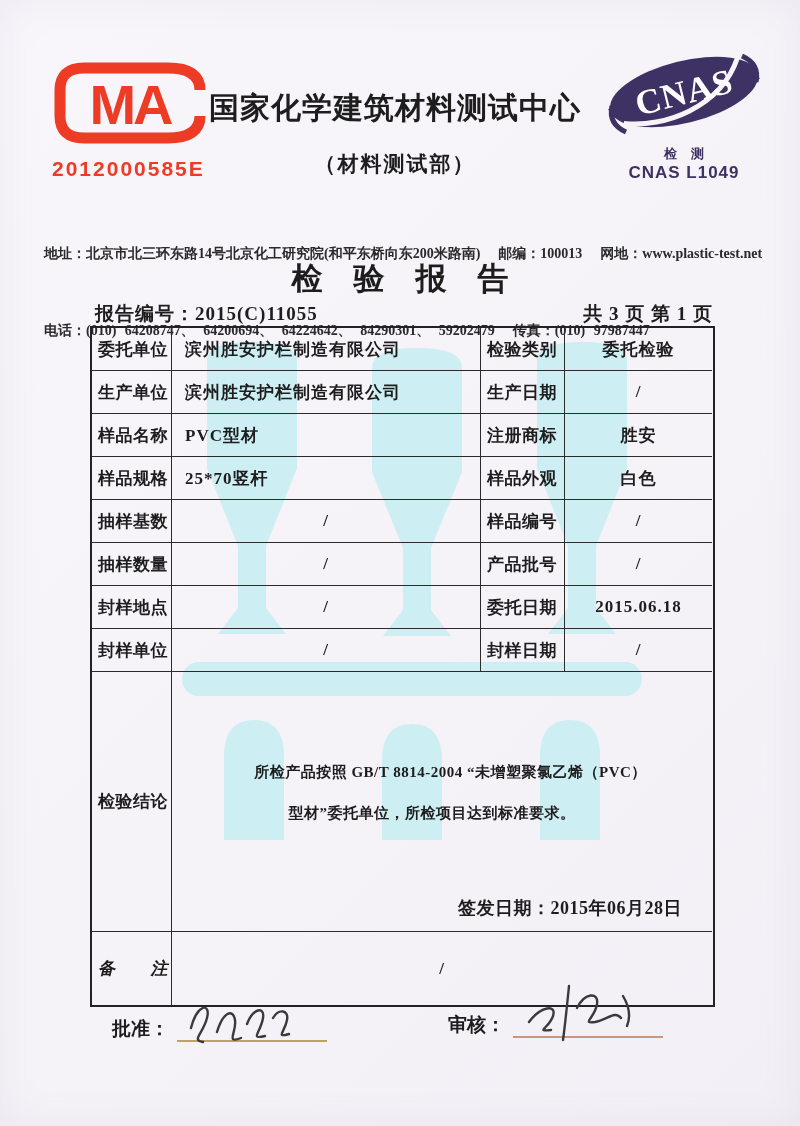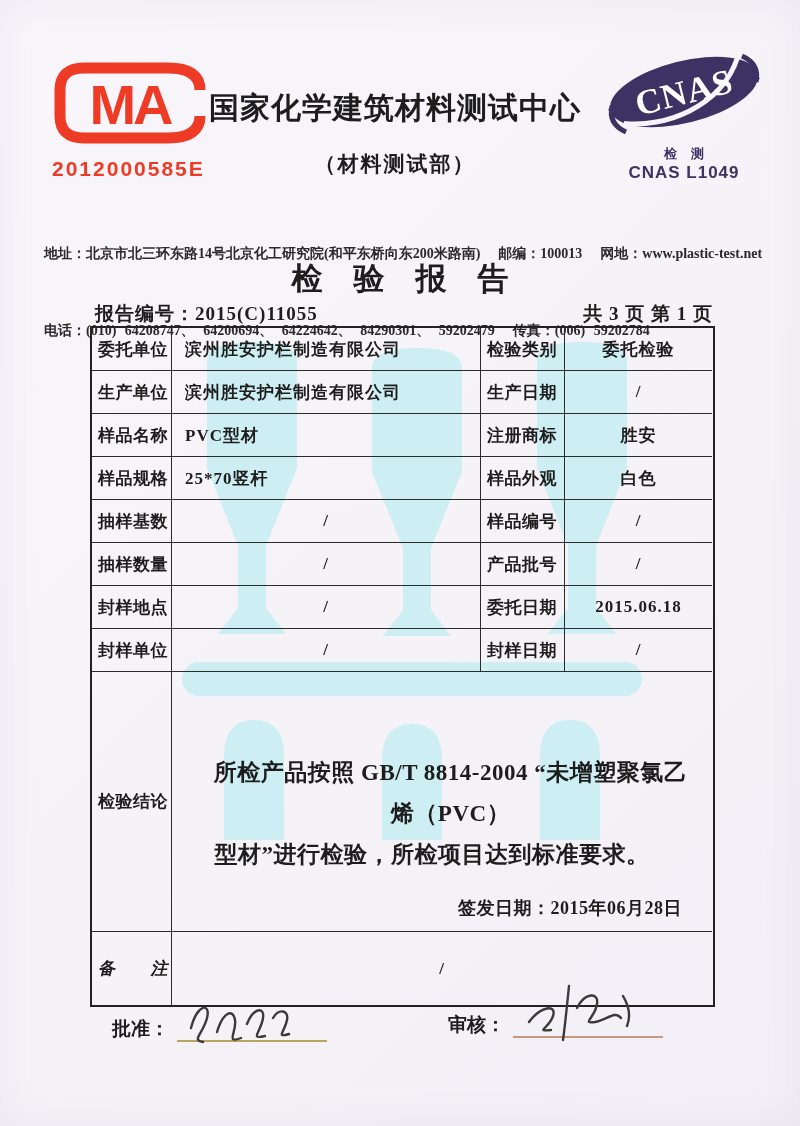--- a/index.html
+++ b/index.html
@@ -53,21 +53,21 @@
   .c { border-right: 1.4px solid #2b2b2b; border-bottom: 1.4px solid #2b2b2b;
        display: flex; align-items: center; overflow: hidden; text-align: center; }
   .c.nr { border-right: none; }
   .c.nb { border-bottom: none; }
   .l  { padding-left: 6px; letter-spacing: 0.5px; }
   .v1 { padding-left: 13px; letter-spacing: 1px; }
   .v1.ctr { padding-left: 0; justify-content: center; }
   .v2 { justify-content: center; letter-spacing: 1px; }
   .concl-cell { display: block; position: relative; }
   .concl-text { position: absolute; top: 80px; left: 2px; right: 22px;
-                line-height: 41px; font-size: 23px; letter-spacing: 0.5px; }
+                line-height: 41px; font-size: 15px; letter-spacing: 0.5px; }
   .concl-text .ln1 { display: block; padding-left: 37px; }
   .concl-text .ln2 { display: block; }
   .issue { position: absolute; top: 224px; right: 30px; font-size: 18px; letter-spacing: 0.5px; }
 
   
   .sign { display: flex; align-items: flex-end; font-size: 19px; font-weight: bold; z-index: 2; }
   .sign-approve { left: 112px; top: 1008px; }
   .sign-review  { left: 448px; top: 1004px; }
   .sign-line { position: relative; width: 150px; height: 34px; margin-left: 8px; }
   .sign-line.u1 { border-bottom: 2px solid #bba45f; }
@@ -121,21 +121,21 @@
   </div>
 
   <div class="abs contact">
     <div class="line">
       <span class="seg"><span>地址：</span><span>北京市北三环东路14号北京化工研究院(和平东桥向东200米路南)</span></span>
       <span class="seg"><span>邮编：</span><span class="num">100013</span></span>
       <span class="seg"><span>网地：</span><span>www.plastic-test.net</span></span>
     </div>
     <div class="line">
       <span class="seg"><span>电话：</span><span class="num">(010) 64208747、 64200694、 64224642、 84290301、 59202479</span></span>
-      <span class="seg"><span>传真：</span><span class="num">(006) 59202784</span></span>
+      <span class="seg"><span>传真：</span><span class="num">(010) 97987447</span></span>
     </div>
   </div>
 
   <div class="abs rtitle">检　验　报　告</div>
   <div class="abs rmeta">
     <span><span>报告编号：</span><span>2015(C)11055</span></span>
     <span>共 3 页 第 1 页</span>
   </div>
 
   <div class="abs info-table">
@@ -176,21 +176,21 @@
 
     <div class="c l">封样单位</div>
     <div class="c v1 ctr">/</div>
     <div class="c l">封样日期</div>
     <div class="c v2 nr">/</div>
 
     <div class="c l" style="grid-column:1;">检验结论</div>
     <div class="c nr concl-cell" style="grid-column:2/5;">
       <div class="concl-text">
         <span class="ln1">所检产品按照 GB/T 8814-2004 “未增塑聚氯乙烯（PVC）</span>
-        <span class="ln2">型材”进行检验，所检项目达到标准要求。</span>
+        <span class="ln2">型材”委托单位，所检项目达到标准要求。</span>
       </div>
       <div class="issue">
         <span>签发日期：</span><span>2015年06月28日</span>
       </div>
     </div>
 
     <div class="c l nb" style="grid-column:1;font-style:italic;">备　　注</div>
     <div class="c v2 nr nb" style="grid-column:2/5;">/</div>
   </div>
 

